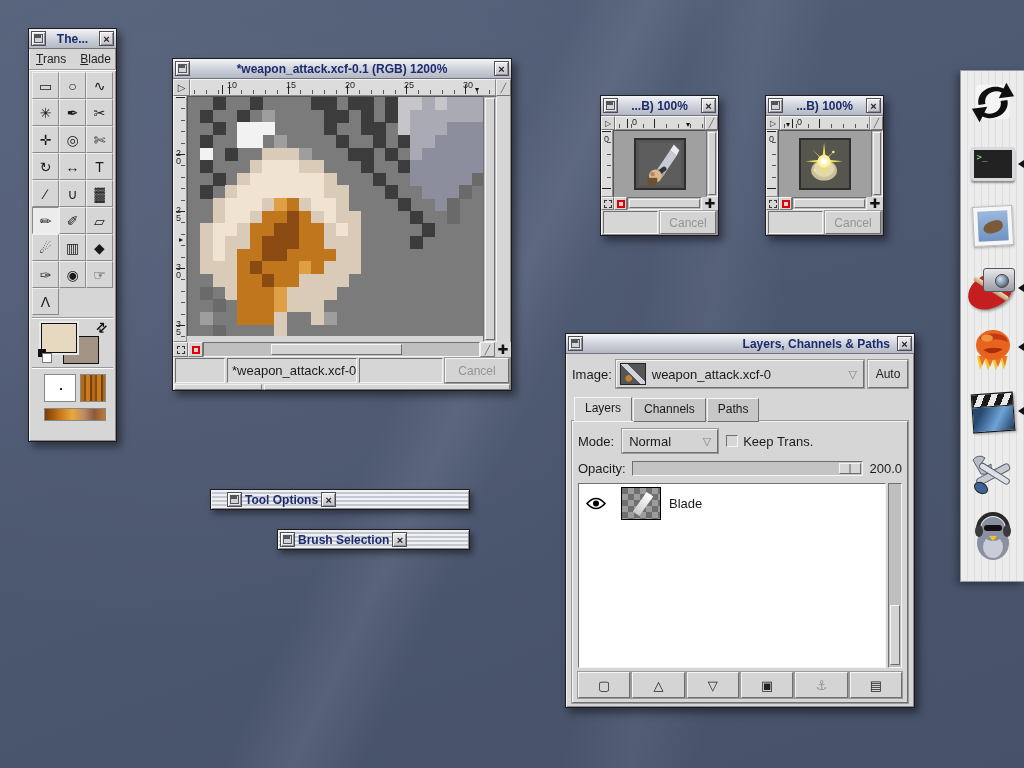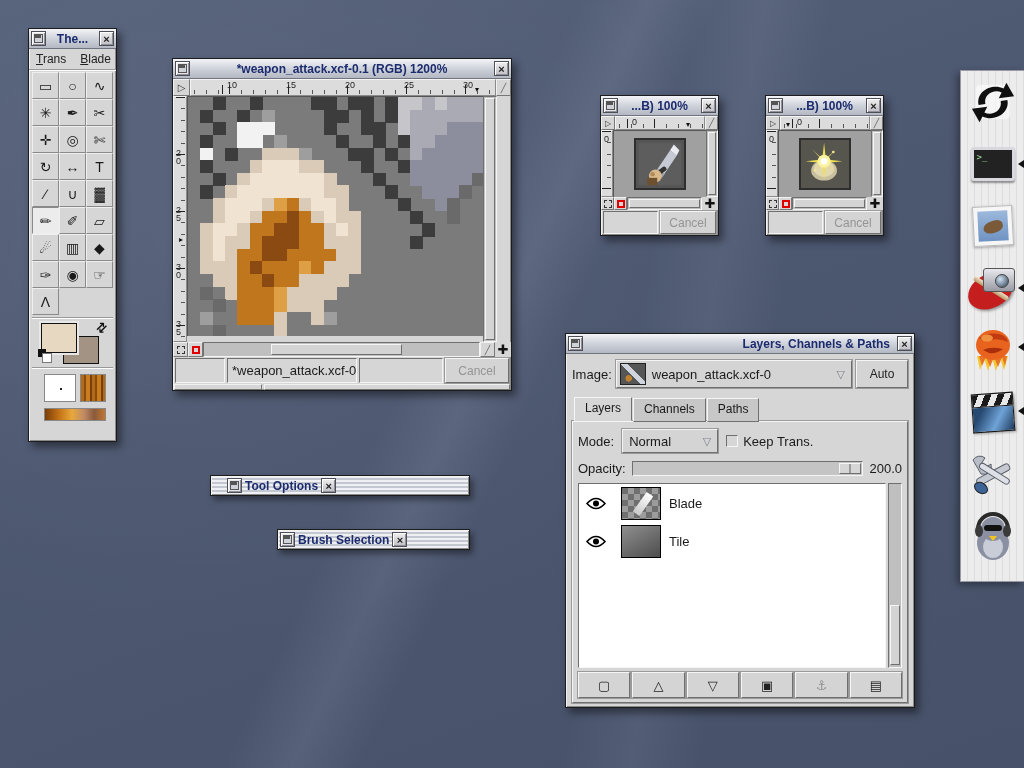--- a/index.html
+++ b/index.html
@@ -692,21 +692,21 @@
           <div class="thumbbar hatch" style="width:100%" data-interactable="true"></div>
         </div>
       <div class="pan-box" data-interactable="true">✚</div>
     </div>
     <div class="statusrow">
       <div class="statcell" style="flex:1" data-interactable="false"></div>
       <div class="btn disabled" style="width:56px" data-interactable="true">Cancel</div>
     </div>
   </div>
 
-  <div class="cbar shaded" style="left:210px;top:475px;width:260px;padding-left:16px;" data-interactable="true">
+  <div class="cbar shaded" style="left:210px;top:489px;width:260px;padding-left:16px;" data-interactable="true">
     <span class="winbtn miniwin" data-interactable="true"></span>
     <span class="t-right" data-interactable="false">Tool Options</span>
     <span class="winbtn" data-interactable="true">×</span>
   </div>
   <div class="cbar shaded" style="left:277px;top:529px;width:193px;" data-interactable="true">
     <span class="winbtn miniwin" data-interactable="true"></span>
     <span class="t-right" data-interactable="false">Brush Selection</span>
     <span class="winbtn" data-interactable="true">×</span>
   </div>
 
@@ -717,21 +717,21 @@
       <span class="winbtn" data-interactable="true">×</span>
     </div>
     <div class="dlg-body">
       <div class="imagerow">
         <span data-interactable="false">Image:</span>
         <div class="combo" data-interactable="true">
           <span class="mini-sword" data-interactable="false"></span>
           <span class="ctext" data-interactable="false">weapon_attack.xcf-0</span>
           <span class="ddglyph" data-interactable="false">▽</span>
         </div>
-        <div class="btn" style="width:52px;height:28px" data-interactable="true">Auto</div>
+        <div class="btn" style="width:40px;height:28px" data-interactable="true">Auto</div>
       </div>
       <div class="tabsrow" data-interactable="false">
         <div class="tab active" data-interactable="true"><span data-interactable="false">Layers</span></div>
           <div class="tab" data-interactable="true"><span data-interactable="false">Channels</span></div>
           <div class="tab" data-interactable="true"><span data-interactable="false">Paths</span></div>
       </div>
       <div class="nb">
         <div class="moderow">
           <span data-interactable="false">Mode:</span>
           <div class="dropdown" data-interactable="true">
@@ -754,32 +754,20 @@
                 <span class="eyecell eye" data-interactable="true">
                   <svg width="20" height="13" viewBox="0 0 20 13" data-interactable="false">
                     <path d="M1,6.5 Q10,-3.5 19,6.5 Q10,16.5 1,6.5 Z" fill="#ffffff" stroke="#000000" stroke-width="1.6"></path>
                     <circle cx="10" cy="6.5" r="3" fill="#000000"></circle>
                   </svg>
                 </span>
                 <span class="layer-thumb thumb-blade" data-interactable="false">
                   <span class="mark"></span>
                 </span>
                 <span class="lname" data-interactable="false">Blade</span>
-              </div>
-              <div class="lrow" data-interactable="true">
-                <span class="eyecell eye" data-interactable="true">
-                  <svg width="20" height="13" viewBox="0 0 20 13" data-interactable="false">
-                    <path d="M1,6.5 Q10,-3.5 19,6.5 Q10,16.5 1,6.5 Z" fill="#ffffff" stroke="#000000" stroke-width="1.6"></path>
-                    <circle cx="10" cy="6.5" r="3" fill="#000000"></circle>
-                  </svg>
-                </span>
-                <span class="layer-thumb thumb-tile" data-interactable="false">
-                  <span class="mark"></span>
-                </span>
-                <span class="lname" data-interactable="false">Tile</span>
               </div>
           </div>
           <div class="lscroll" data-interactable="true">
               <div class="vthumb thumbbar hatch" data-interactable="true"></div>
             </div>
         </div>
         <div class="lbuttons" data-interactable="false">
           <div class="btn" data-interactable="true">
               <span data-interactable="false">▢</span>
             </div>

